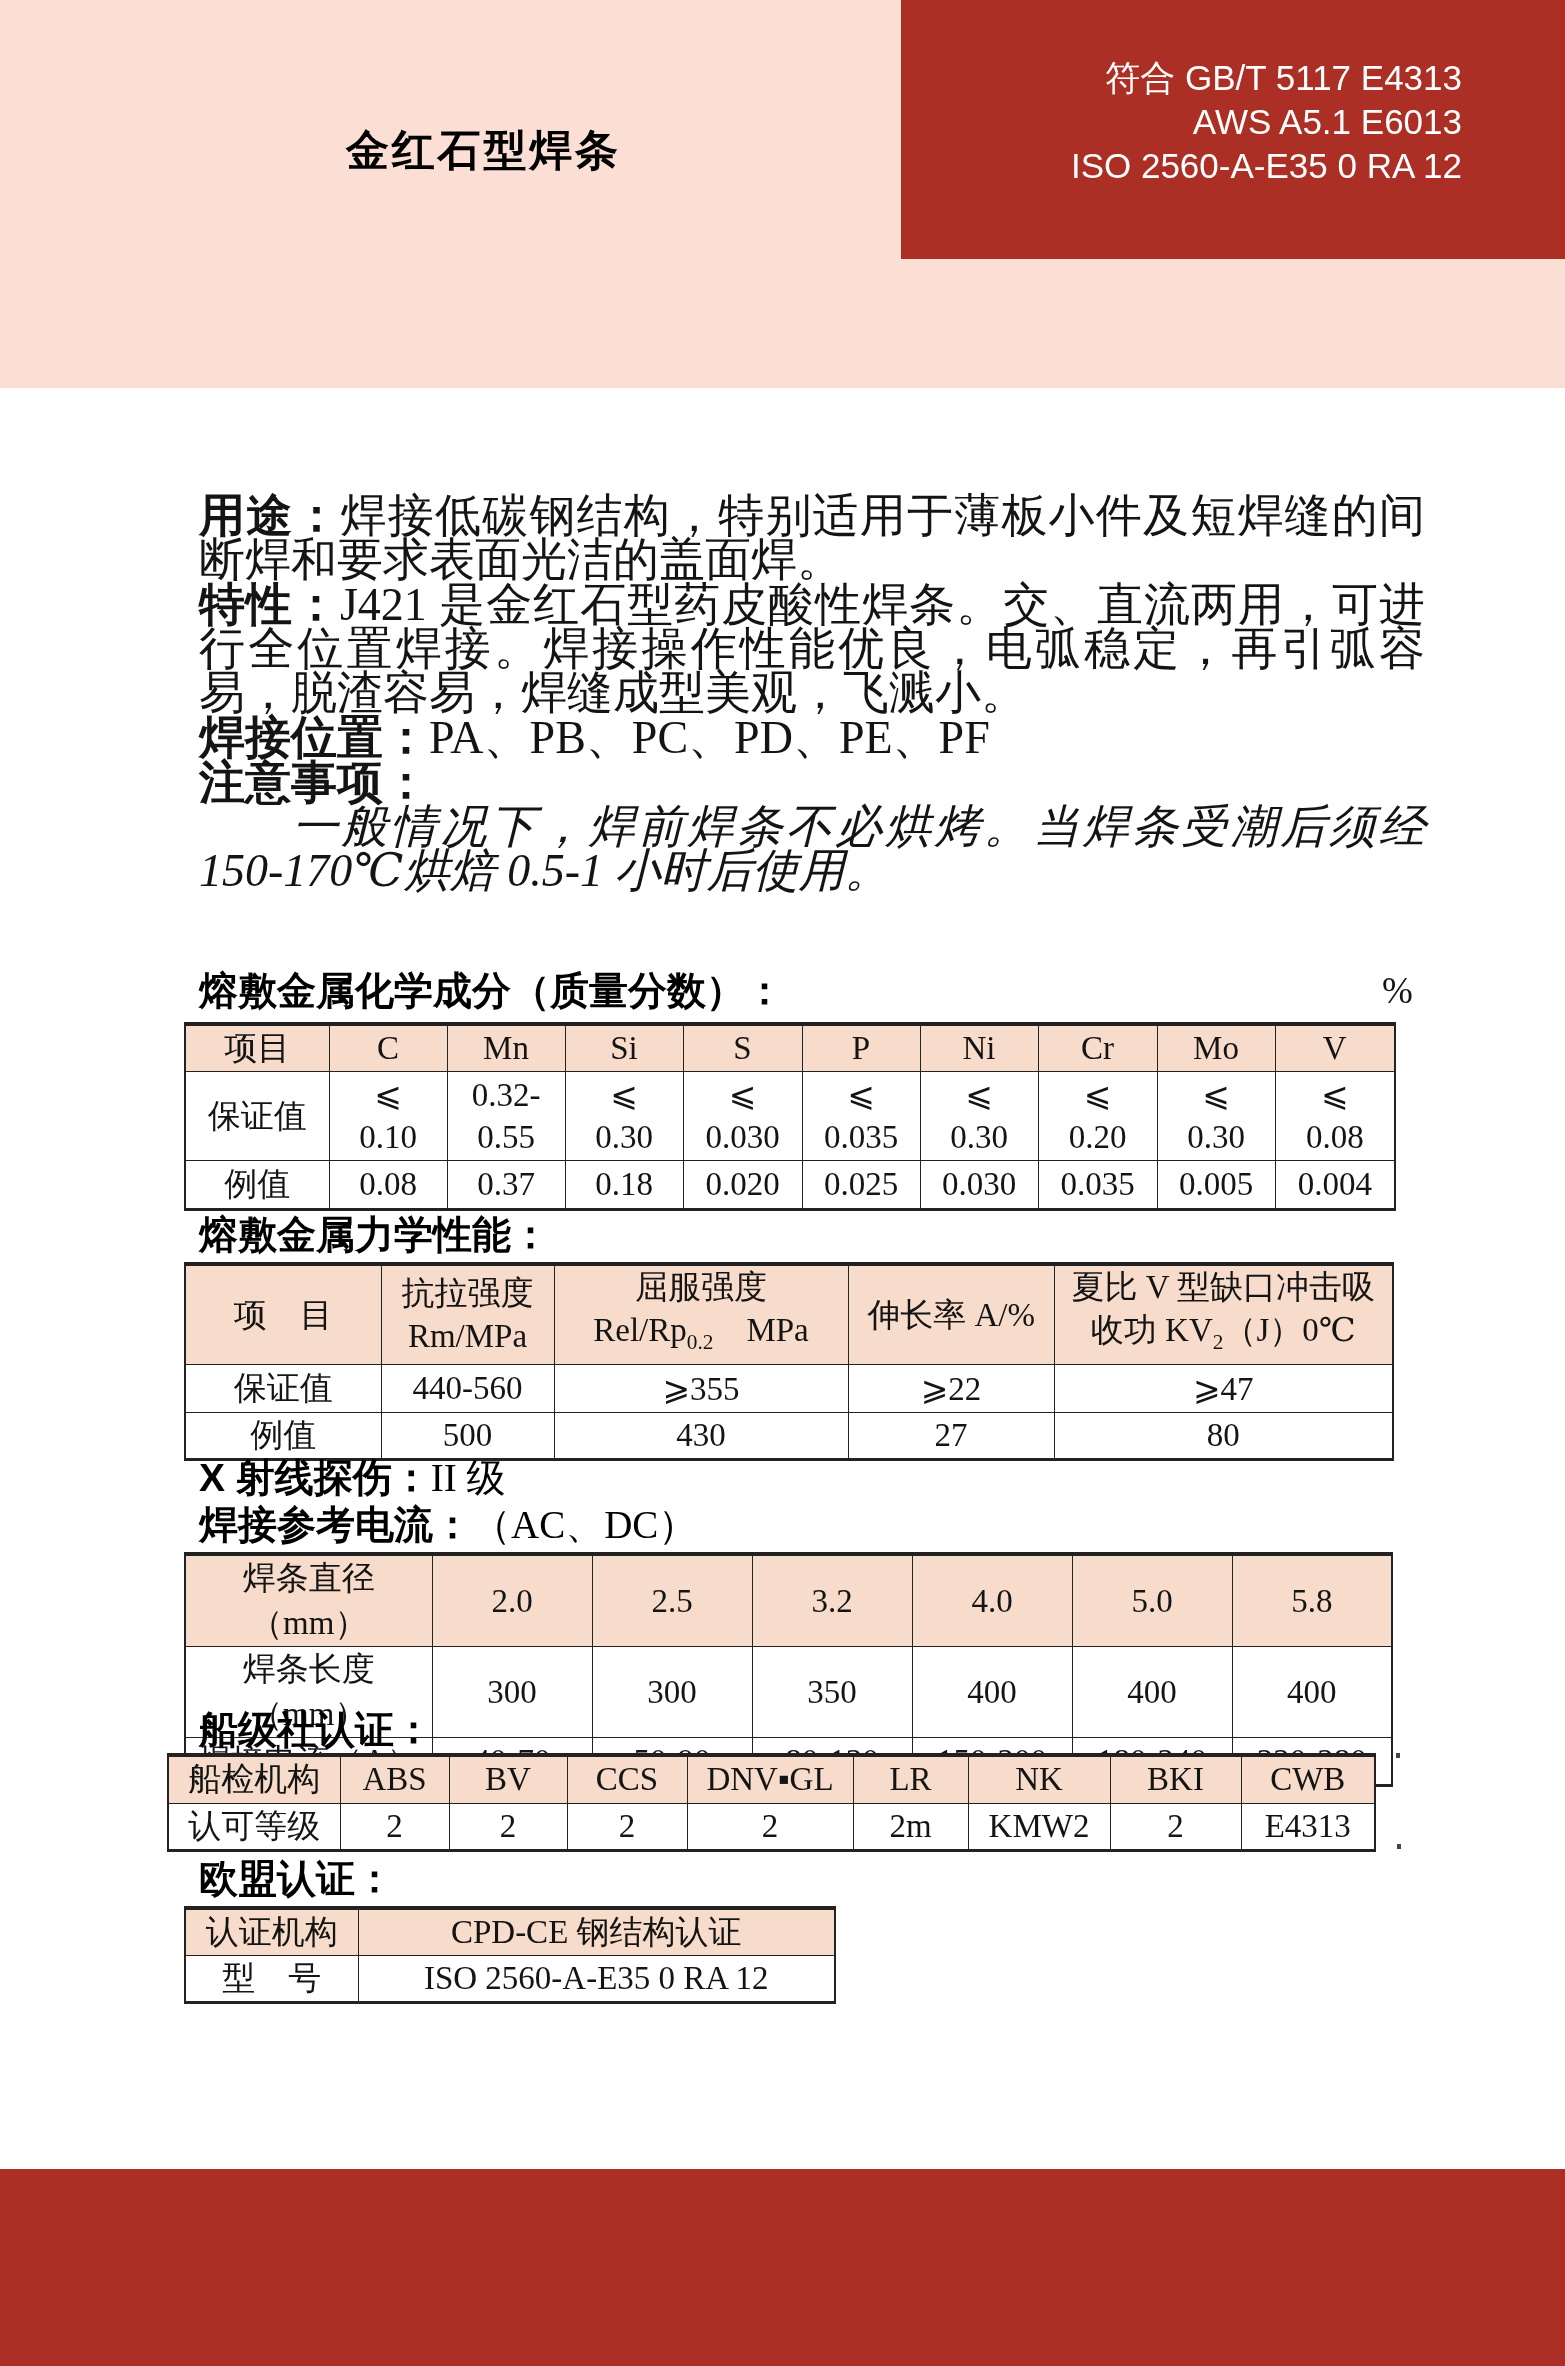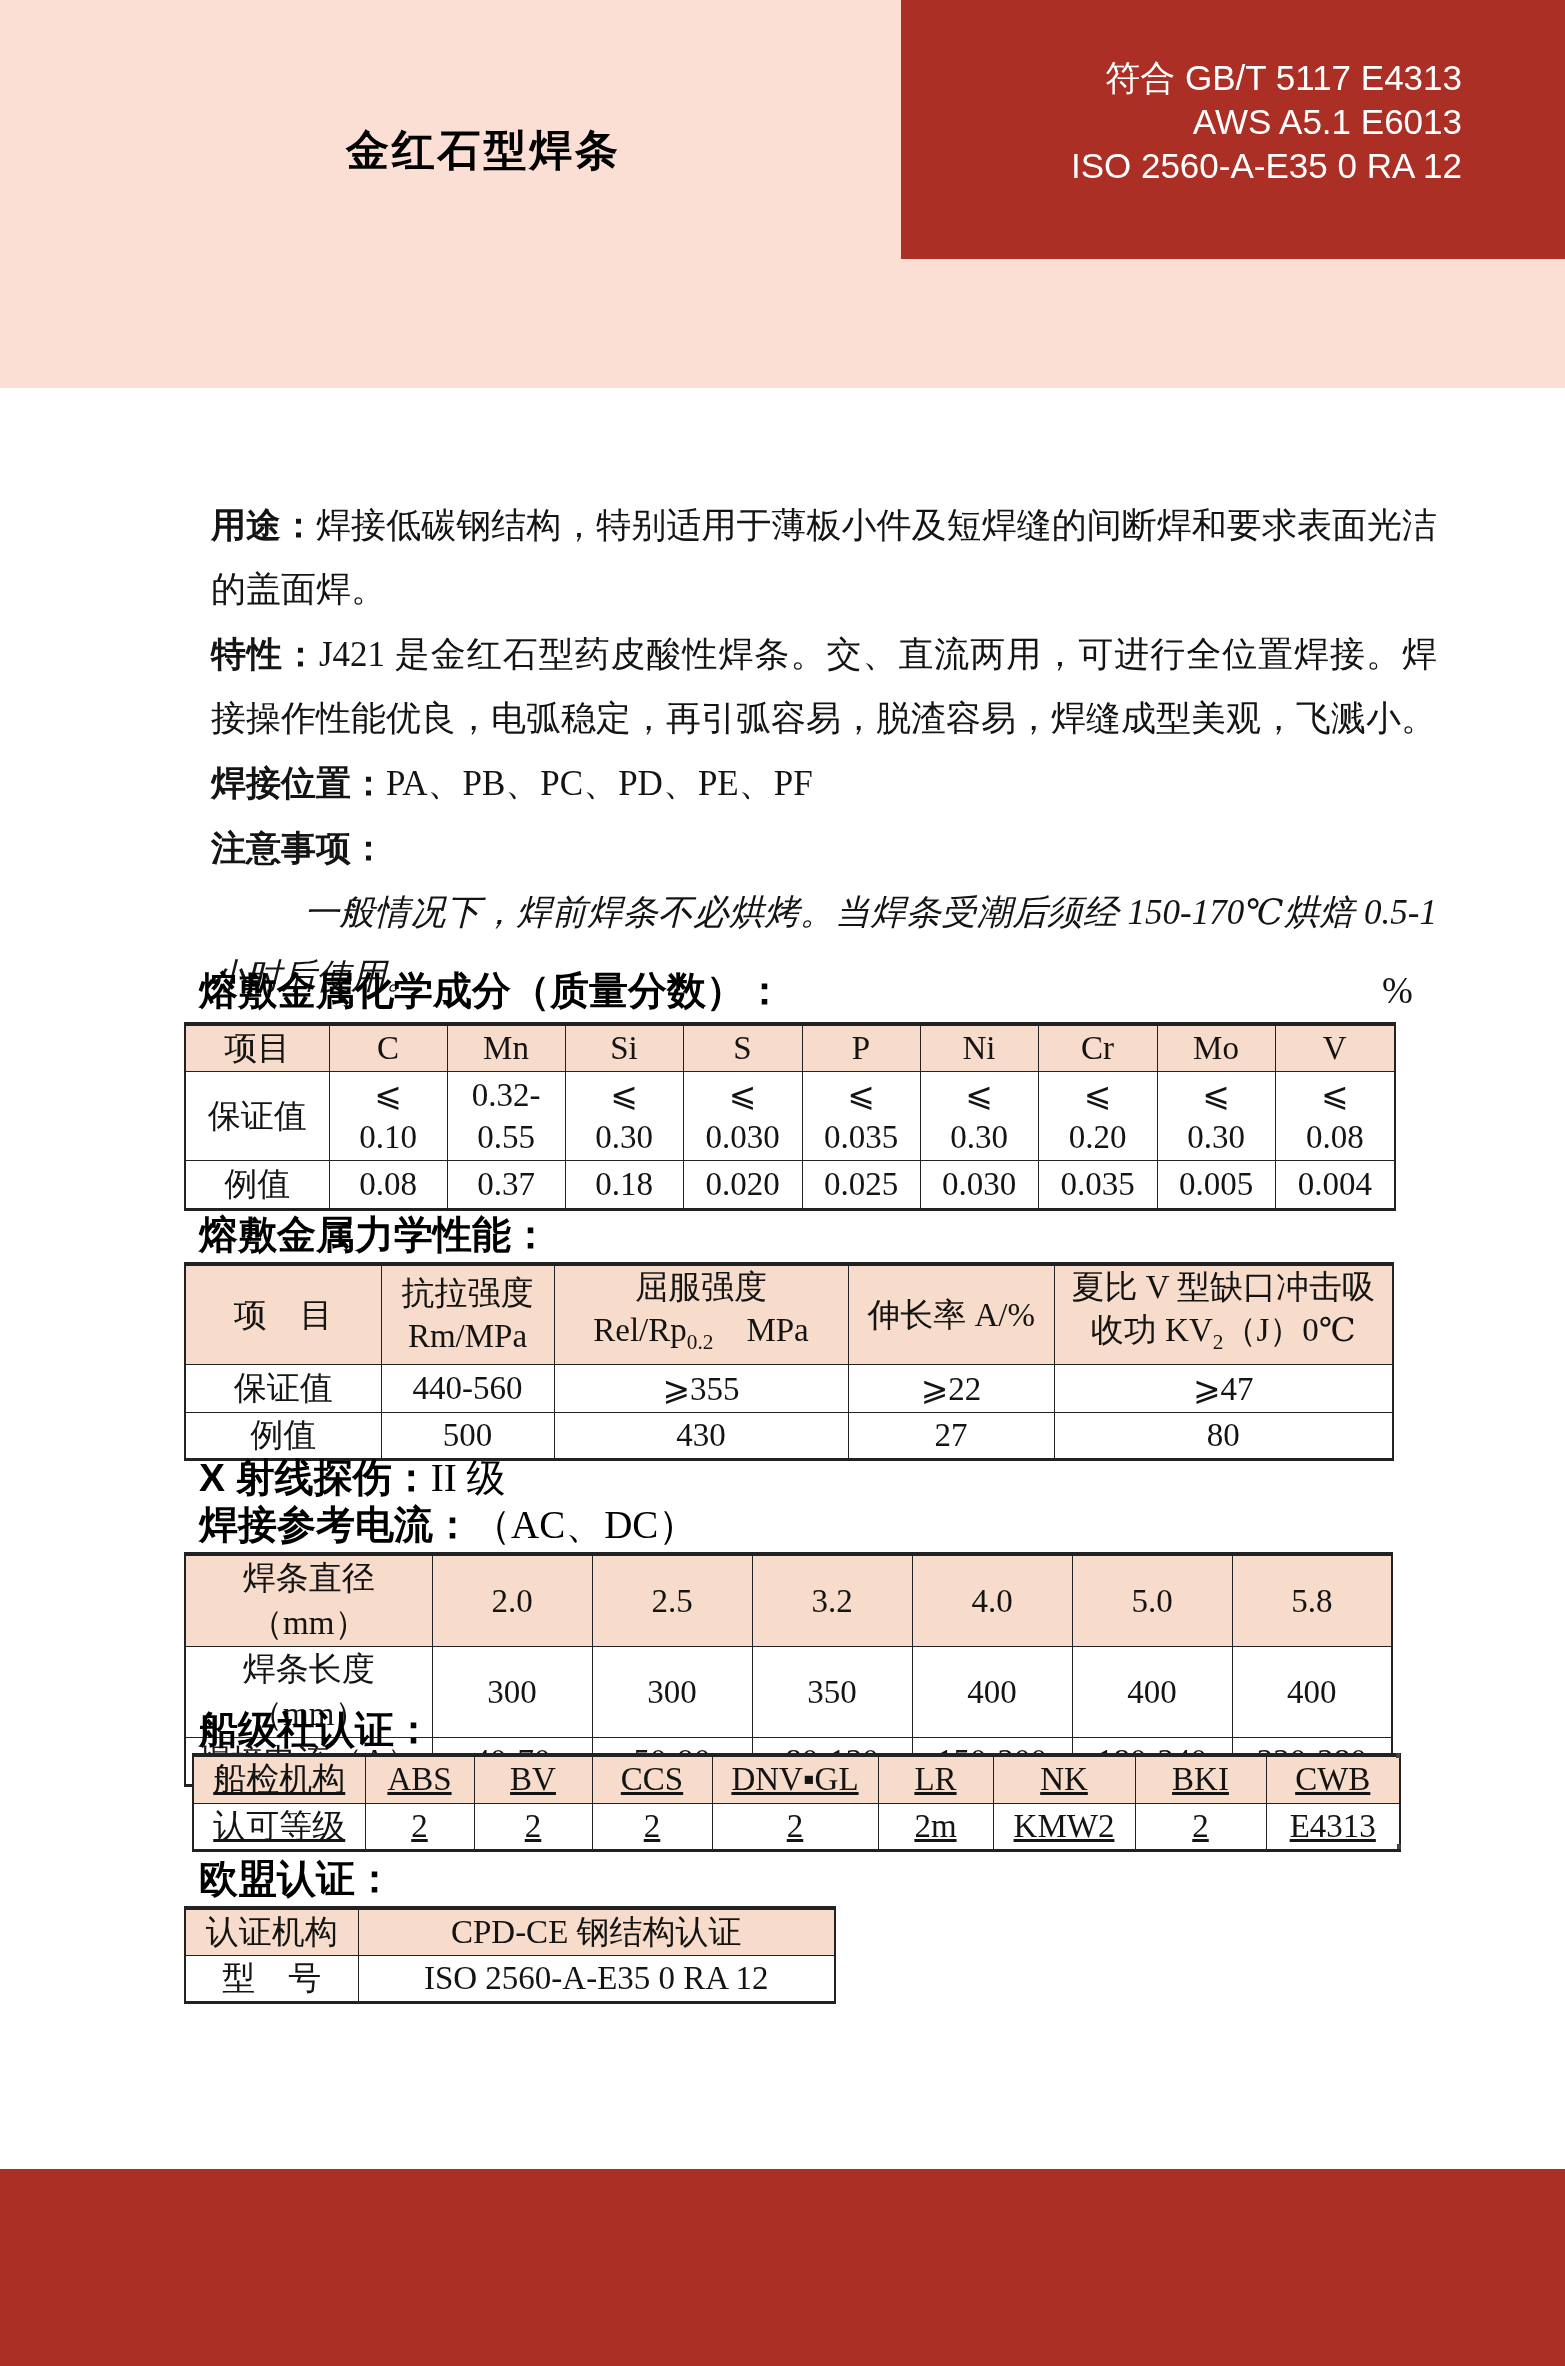--- a/index.html
+++ b/index.html
@@ -4,21 +4,21 @@
 <style>
   html,body{margin:0;padding:0;background:#e8e8e8;}
   .page{position:relative;width:1566px;height:2366px;background:#ffffff;margin:0 auto;
         font-family:"Liberation Serif","DejaVu Serif",serif;color:#141414;overflow:hidden;}
   .pink-band{position:absolute;top:0;left:0;width:1566px;height:388px;background:#fbdfd4;}
   .red-box{position:absolute;top:0;left:901px;width:665px;height:259px;background:#ac2f26;
            box-sizing:border-box;padding:56px 104px 0 0;text-align:right;color:#ffffff;
            font-family:"Liberation Sans","DejaVu Sans",sans-serif;font-size:35px;line-height:44px;}
   .doc-title{position:absolute;left:346px;top:122px;font-family:"Liberation Sans","DejaVu Sans",sans-serif;
              font-weight:700;font-size:43px;letter-spacing:2.8px;color:#000;}
-  .body-text{position:absolute;left:211px;top:493px;width:1226px;font-size:35px;line-height:64px;}
+  .body-text{position:absolute;left:199px;top:493px;width:1226px;font-size:46px;line-height:44px;}
   .body-text p{margin:0;text-align:justify;}
   .lbl{font-family:"Liberation Sans","DejaVu Sans",sans-serif;font-weight:700;}
   .note-line{text-indent:93px;font-style:italic;}
   .sec-heading{position:absolute;left:199px;height:52px;line-height:52px;
                font-family:"Liberation Sans","DejaVu Sans",sans-serif;font-weight:700;font-size:39px;color:#000;}
   .sec-heading .normal{font-family:"Liberation Serif","DejaVu Serif",serif;font-weight:400;}
   .unit-mark{position:absolute;left:1382px;top:965px;font-size:37px;height:52px;line-height:52px;}
   table.spec{position:absolute;border-collapse:collapse;table-layout:fixed;background:#fff;
              font-size:33px;text-align:center;color:#141414;
              border-top:4.6px solid #222;border-bottom:3.7px solid #222;
@@ -32,21 +32,21 @@
   .chem-tbl tr.r2{height:89px;}
   .chem-tbl tr.r3{height:49px;}
   .mech-tbl{left:184px;top:1262px;width:1208px;}
   .mech-tbl tr.ph{height:90px;}
   .mech-tbl tr.r2{height:48px;}
   .mech-tbl tr.r3{height:47px;}
   .mech-tbl .hcell{line-height:43px;}
   .cur-tbl{left:184px;top:1552px;width:1208px;}
   .cur-tbl tr{height:48px;text-align:center;}
   .cur-tbl tr.ph{height:45px;}
-  .ship-tbl{left:192px;top:1753px;width:1205px;text-decoration:underline;}
+  .ship-tbl{left:167px;top:1753px;width:1205px;}
   .ship-tbl tr.ph{height:48px;}
   .ship-tbl tr.r2{height:45px;}
   .eu-tbl{left:184px;top:1906px;width:649px;}
   .eu-tbl tr{height:44px;}
   .red-footer{position:absolute;left:0;top:2169px;width:1566px;height:198px;background:#ac2f26;}
   .dot{position:absolute;width:3.7px;height:4.6px;background:#444;}
 </style>
 </head>
 <body>
 

